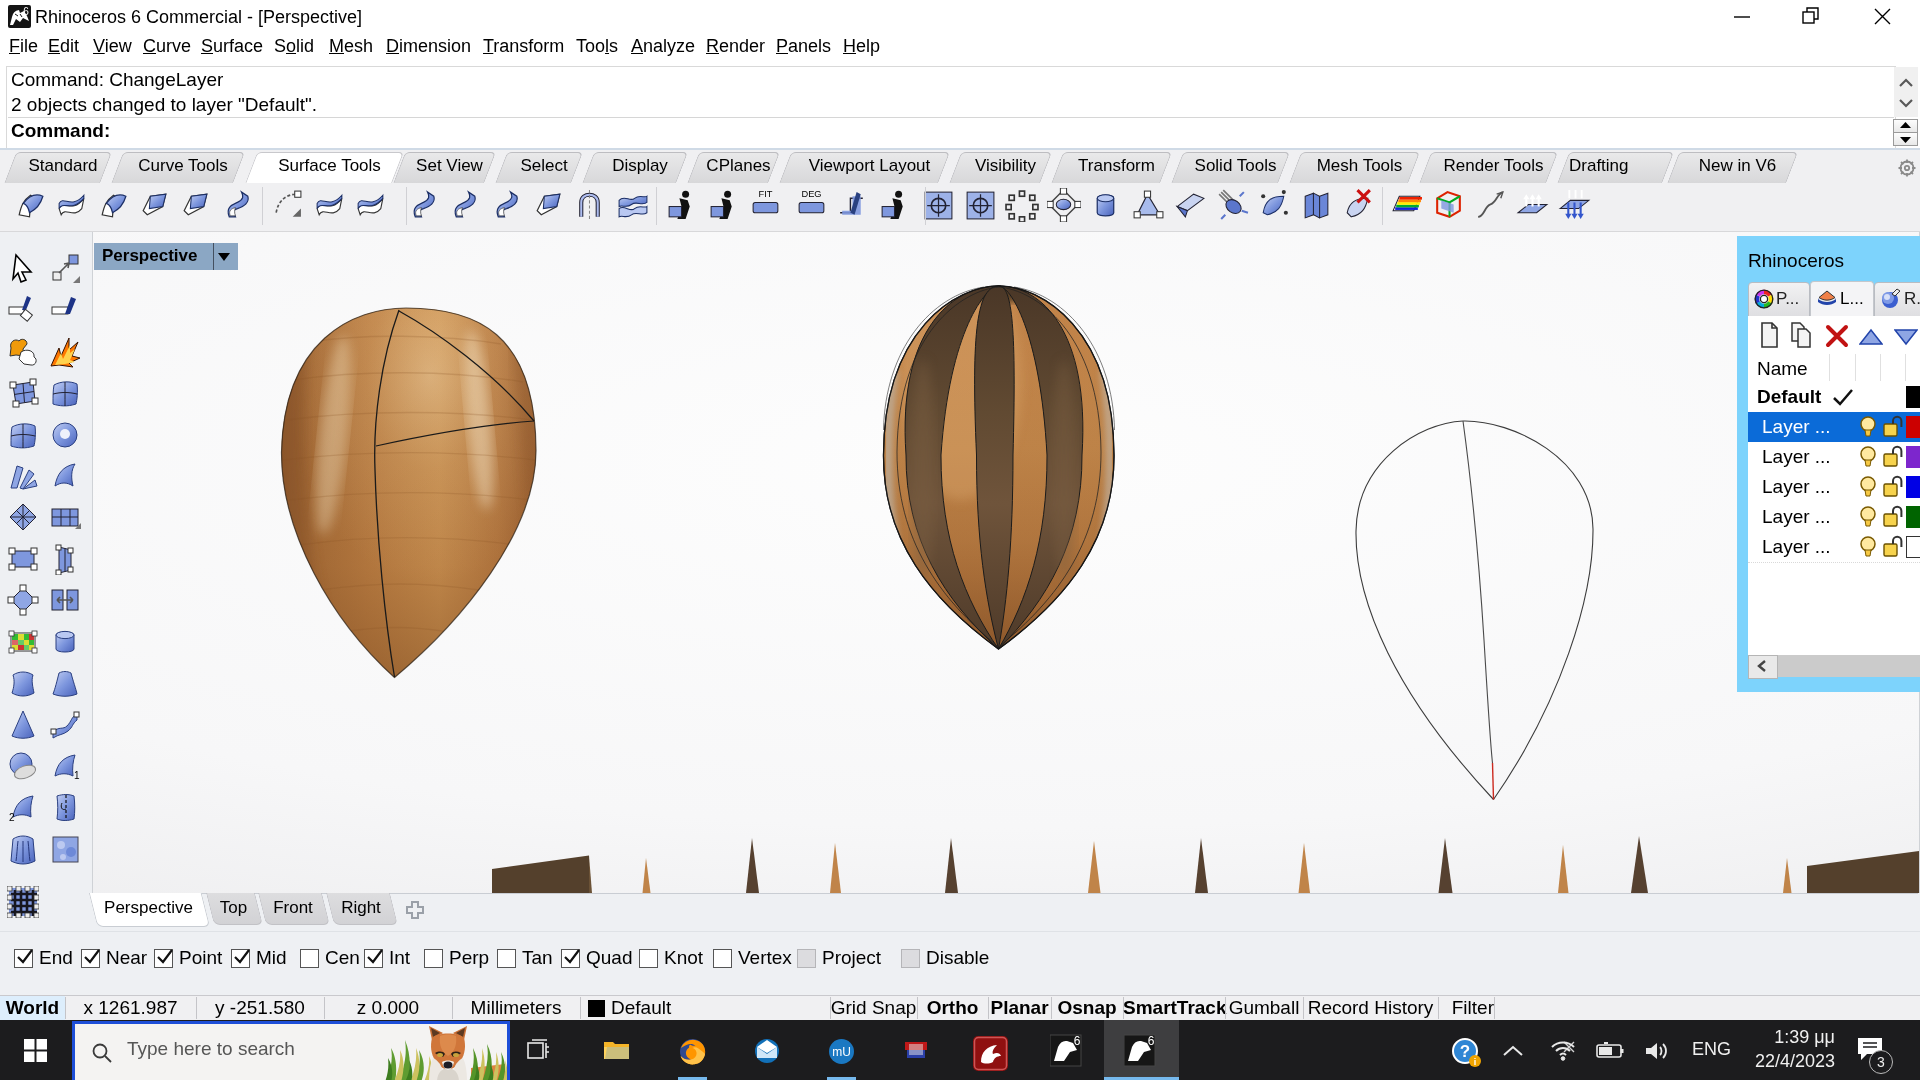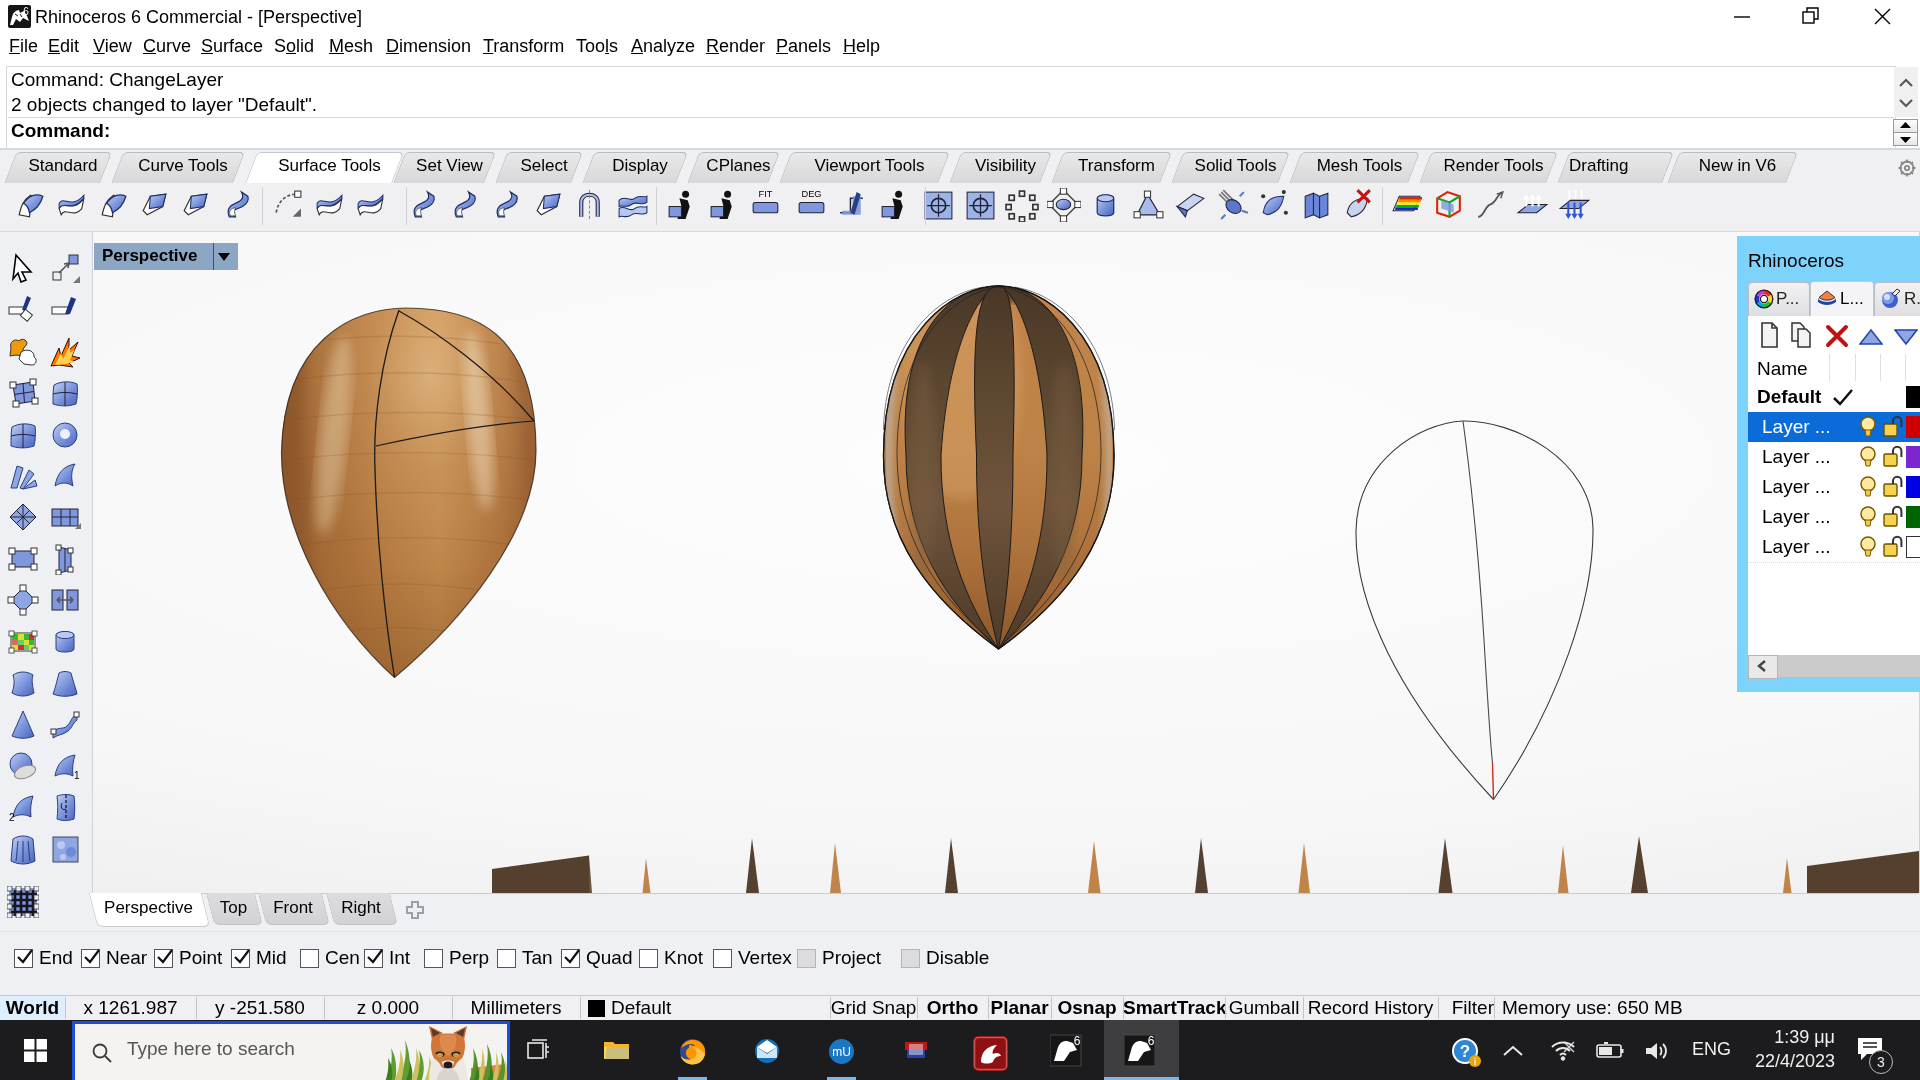--- a/index.html
+++ b/index.html
@@ -73,21 +73,21 @@
     <div class="a" style="left:257px;top:6px;width:145px;text-align:center;font-size:17px">Surface Tools</div>
     <div class="a" style="left:399px;top:2px;width:89px;height:31px;background:linear-gradient(#e9e9ea,#d7d7d9);border:1px solid #bdbdc1;border-bottom:none;border-radius:5px 5px 0 0;transform:skewX(-21deg)"></div>
     <div class="a" style="left:405px;top:6px;width:89px;text-align:center;font-size:17px">Set View</div>
     <div class="a" style="left:501px;top:2px;width:74px;height:31px;background:linear-gradient(#e9e9ea,#d7d7d9);border:1px solid #bdbdc1;border-bottom:none;border-radius:5px 5px 0 0;transform:skewX(-21deg)"></div>
     <div class="a" style="left:507px;top:6px;width:74px;text-align:center;font-size:17px">Select</div>
     <div class="a" style="left:588px;top:2px;width:92px;height:31px;background:linear-gradient(#e9e9ea,#d7d7d9);border:1px solid #bdbdc1;border-bottom:none;border-radius:5px 5px 0 0;transform:skewX(-21deg)"></div>
     <div class="a" style="left:594px;top:6px;width:92px;text-align:center;font-size:17px">Display</div>
     <div class="a" style="left:693px;top:2px;width:79px;height:31px;background:linear-gradient(#e9e9ea,#d7d7d9);border:1px solid #bdbdc1;border-bottom:none;border-radius:5px 5px 0 0;transform:skewX(-21deg)"></div>
     <div class="a" style="left:699px;top:6px;width:79px;text-align:center;font-size:17px">CPlanes</div>
     <div class="a" style="left:785px;top:2px;width:157px;height:31px;background:linear-gradient(#e9e9ea,#d7d7d9);border:1px solid #bdbdc1;border-bottom:none;border-radius:5px 5px 0 0;transform:skewX(-21deg)"></div>
-    <div class="a" style="left:791px;top:6px;width:157px;text-align:center;font-size:17px">Viewport Tools</div>
+    <div class="a" style="left:791px;top:6px;width:157px;text-align:center;font-size:17px">Viewport Layout</div>
     <div class="a" style="left:955px;top:2px;width:89px;height:31px;background:linear-gradient(#e9e9ea,#d7d7d9);border:1px solid #bdbdc1;border-bottom:none;border-radius:5px 5px 0 0;transform:skewX(-21deg)"></div>
     <div class="a" style="left:961px;top:6px;width:89px;text-align:center;font-size:17px">Visibility</div>
     <div class="a" style="left:1057px;top:2px;width:107px;height:31px;background:linear-gradient(#e9e9ea,#d7d7d9);border:1px solid #bdbdc1;border-bottom:none;border-radius:5px 5px 0 0;transform:skewX(-21deg)"></div>
     <div class="a" style="left:1063px;top:6px;width:107px;text-align:center;font-size:17px">Transform</div>
     <div class="a" style="left:1177px;top:2px;width:105px;height:31px;background:linear-gradient(#e9e9ea,#d7d7d9);border:1px solid #bdbdc1;border-bottom:none;border-radius:5px 5px 0 0;transform:skewX(-21deg)"></div>
     <div class="a" style="left:1183px;top:6px;width:105px;text-align:center;font-size:17px">Solid Tools</div>
     <div class="a" style="left:1295px;top:2px;width:117px;height:31px;background:linear-gradient(#e9e9ea,#d7d7d9);border:1px solid #bdbdc1;border-bottom:none;border-radius:5px 5px 0 0;transform:skewX(-21deg)"></div>
     <div class="a" style="left:1301px;top:6px;width:117px;text-align:center;font-size:17px">Mesh Tools</div>
     <div class="a" style="left:1425px;top:2px;width:125px;height:31px;background:linear-gradient(#e9e9ea,#d7d7d9);border:1px solid #bdbdc1;border-bottom:none;border-radius:5px 5px 0 0;transform:skewX(-21deg)"></div>
     <div class="a" style="left:1431px;top:6px;width:125px;text-align:center;font-size:17px">Render Tools</div>
@@ -1015,21 +1015,20 @@
     <div class="a" style="left:1051px;top:0;width:72px;height:24px;font-size:19px;font-weight:bold;text-align:center;"><span style="position:relative;top:1px">Osnap</span></div>
     <div class="a" style="left:1123px;top:1px;width:1px;height:22px;background:#c4c4c8"></div>
     <div class="a" style="left:1123px;top:0;width:102px;height:24px;font-size:19px;font-weight:bold;text-align:center;"><span style="position:relative;top:1px">SmartTrack</span></div>
     <div class="a" style="left:1225px;top:1px;width:1px;height:22px;background:#c4c4c8"></div>
     <div class="a" style="left:1225px;top:0;width:78px;height:24px;font-size:19px;text-align:center;"><span style="position:relative;top:1px">Gumball</span></div>
     <div class="a" style="left:1303px;top:1px;width:1px;height:22px;background:#c4c4c8"></div>
     <div class="a" style="left:1303px;top:0;width:135px;height:24px;font-size:19px;text-align:center;"><span style="position:relative;top:1px">Record History</span></div>
     <div class="a" style="left:1438px;top:1px;width:1px;height:22px;background:#c4c4c8"></div>
     <div class="a" style="left:1438px;top:0;width:56px;height:24px;font-size:19px;text-align:right;"><span style="position:relative;top:1px">Filter</span></div>
     <div class="a" style="left:1494px;top:1px;width:1px;height:22px;background:#c4c4c8"></div>
-    <div class="a" style="left:1494px;top:0;width:426px;height:24px;font-size:19px;padding-left:8px;width:418px;"><span style="position:relative;top:1px">Memory use: 650 MB</span></div>
     <div class="a" style="left:588px;top:4px;width:17px;height:17px;background:#000"></div>
     <div class="a" style="left:611px;top:1px;font-size:19px">Default</div>
   </div>
 <div class="a" style="left:0;top:1020px;width:1920px;height:60px;background:#1c1c1e">
  <svg class="a" style="left:25px;top:1040px;" width="0" height="0"></svg>
  <svg class="a" style="left:24px;top:19px" width="23" height="23" viewBox="0 0 23 23" fill="#fff">
   <rect x="0" y="0" width="10.5" height="10.5"></rect>
       <rect x="12.5" y="0" width="10.5" height="10.5"></rect>
   <rect x="0" y="12.5" width="10.5" height="10.5"></rect>
       <rect x="12.5" y="12.5" width="10.5" height="10.5"></rect>

